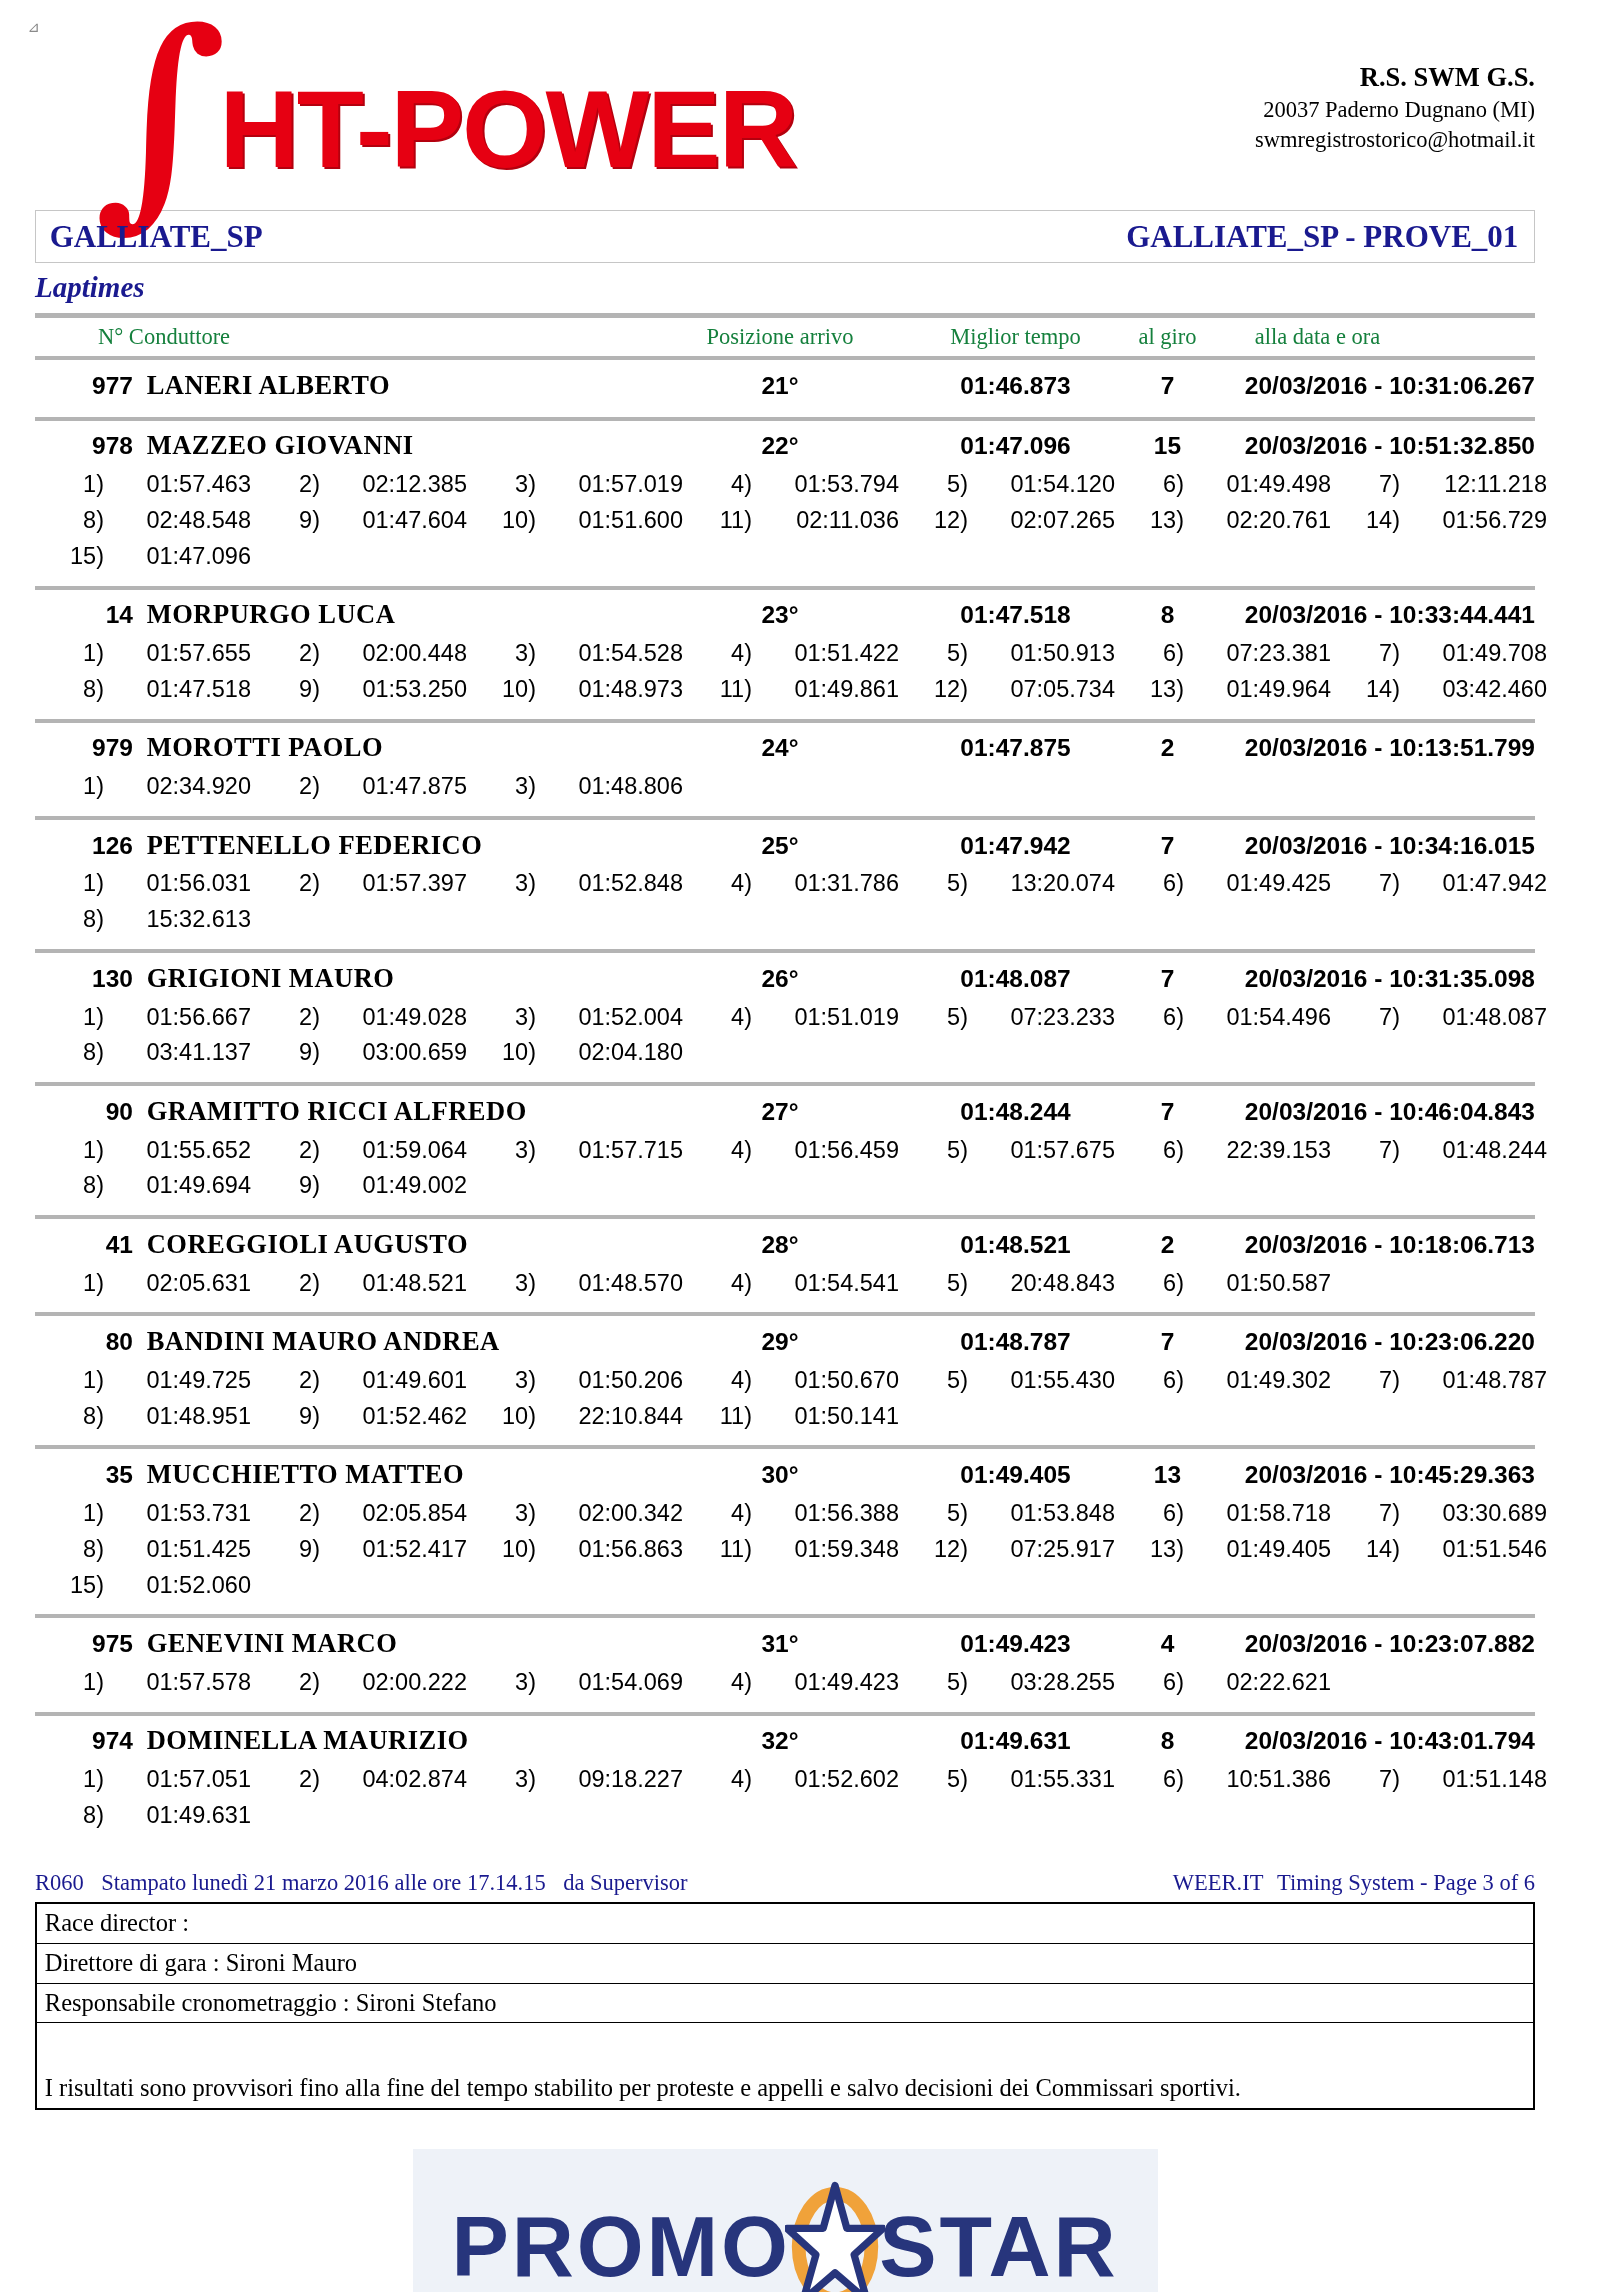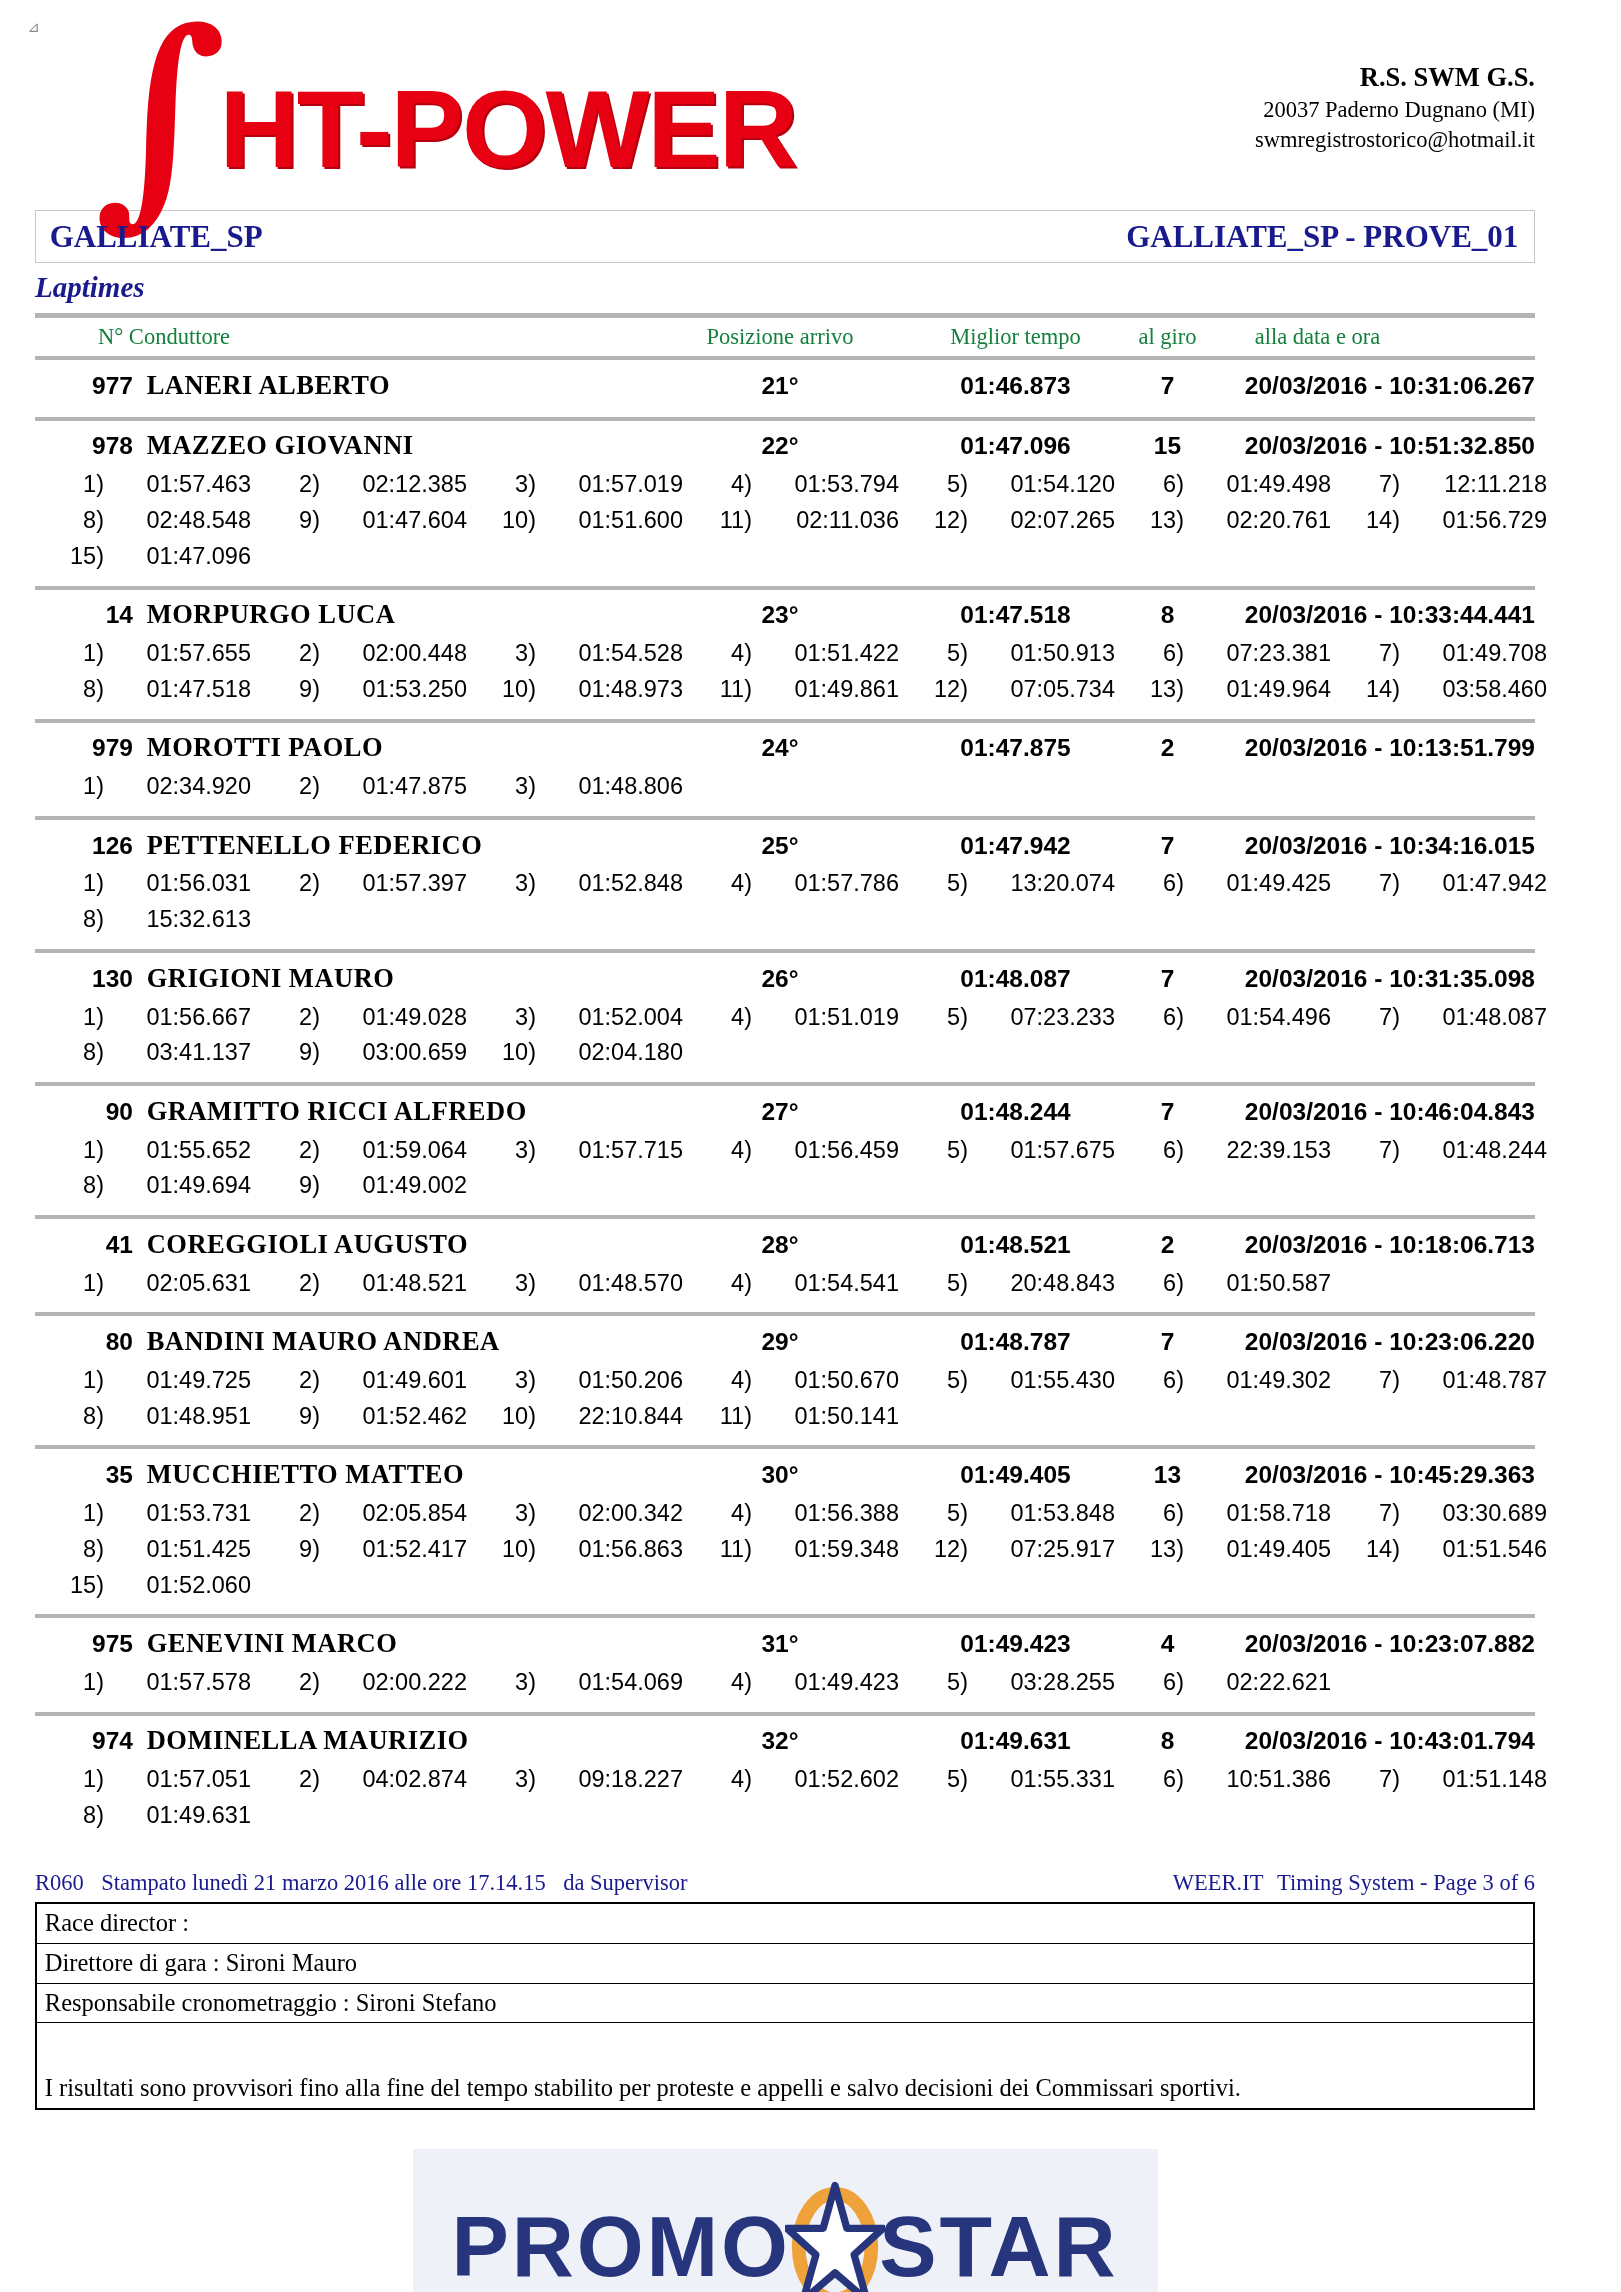--- a/index.html
+++ b/index.html
@@ -190,21 +190,21 @@
             <div class="lap-time">01:53.250</div>
             <div class="lap-idx">10)</div>
             <div class="lap-time">01:48.973</div>
             <div class="lap-idx">11)</div>
             <div class="lap-time">01:49.861</div>
             <div class="lap-idx">12)</div>
             <div class="lap-time">07:05.734</div>
             <div class="lap-idx">13)</div>
             <div class="lap-time">01:49.964</div>
             <div class="lap-idx">14)</div>
-            <div class="lap-time">03:58.460</div>
+            <div class="lap-time">03:42.460</div>
           </div>
         </div>
         <div class="rider-block">
           <div class="rider-header">
             <div class="r-num">979</div>
             <div class="r-name">MOROTTI PAOLO</div>
             <div class="r-pos">24°</div>
             <div class="r-best">01:47.875</div>
             <div class="r-giro">2</div>
             <div class="r-date">20/03/2016 - 10:13:51.799</div>
@@ -228,21 +228,21 @@
             <div class="r-date">20/03/2016 - 10:34:16.015</div>
           </div>
           <div class="laps">
             <div class="lap-idx">1)</div>
             <div class="lap-time">01:56.031</div>
             <div class="lap-idx">2)</div>
             <div class="lap-time">01:57.397</div>
             <div class="lap-idx">3)</div>
             <div class="lap-time">01:52.848</div>
             <div class="lap-idx">4)</div>
-            <div class="lap-time">01:57.786</div>
+            <div class="lap-time">01:31.786</div>
             <div class="lap-idx">5)</div>
             <div class="lap-time">13:20.074</div>
             <div class="lap-idx">6)</div>
             <div class="lap-time">01:49.425</div>
             <div class="lap-idx">7)</div>
             <div class="lap-time">01:47.942</div>
             <div class="lap-idx">8)</div>
             <div class="lap-time">15:32.613</div>
           </div>
         </div>

